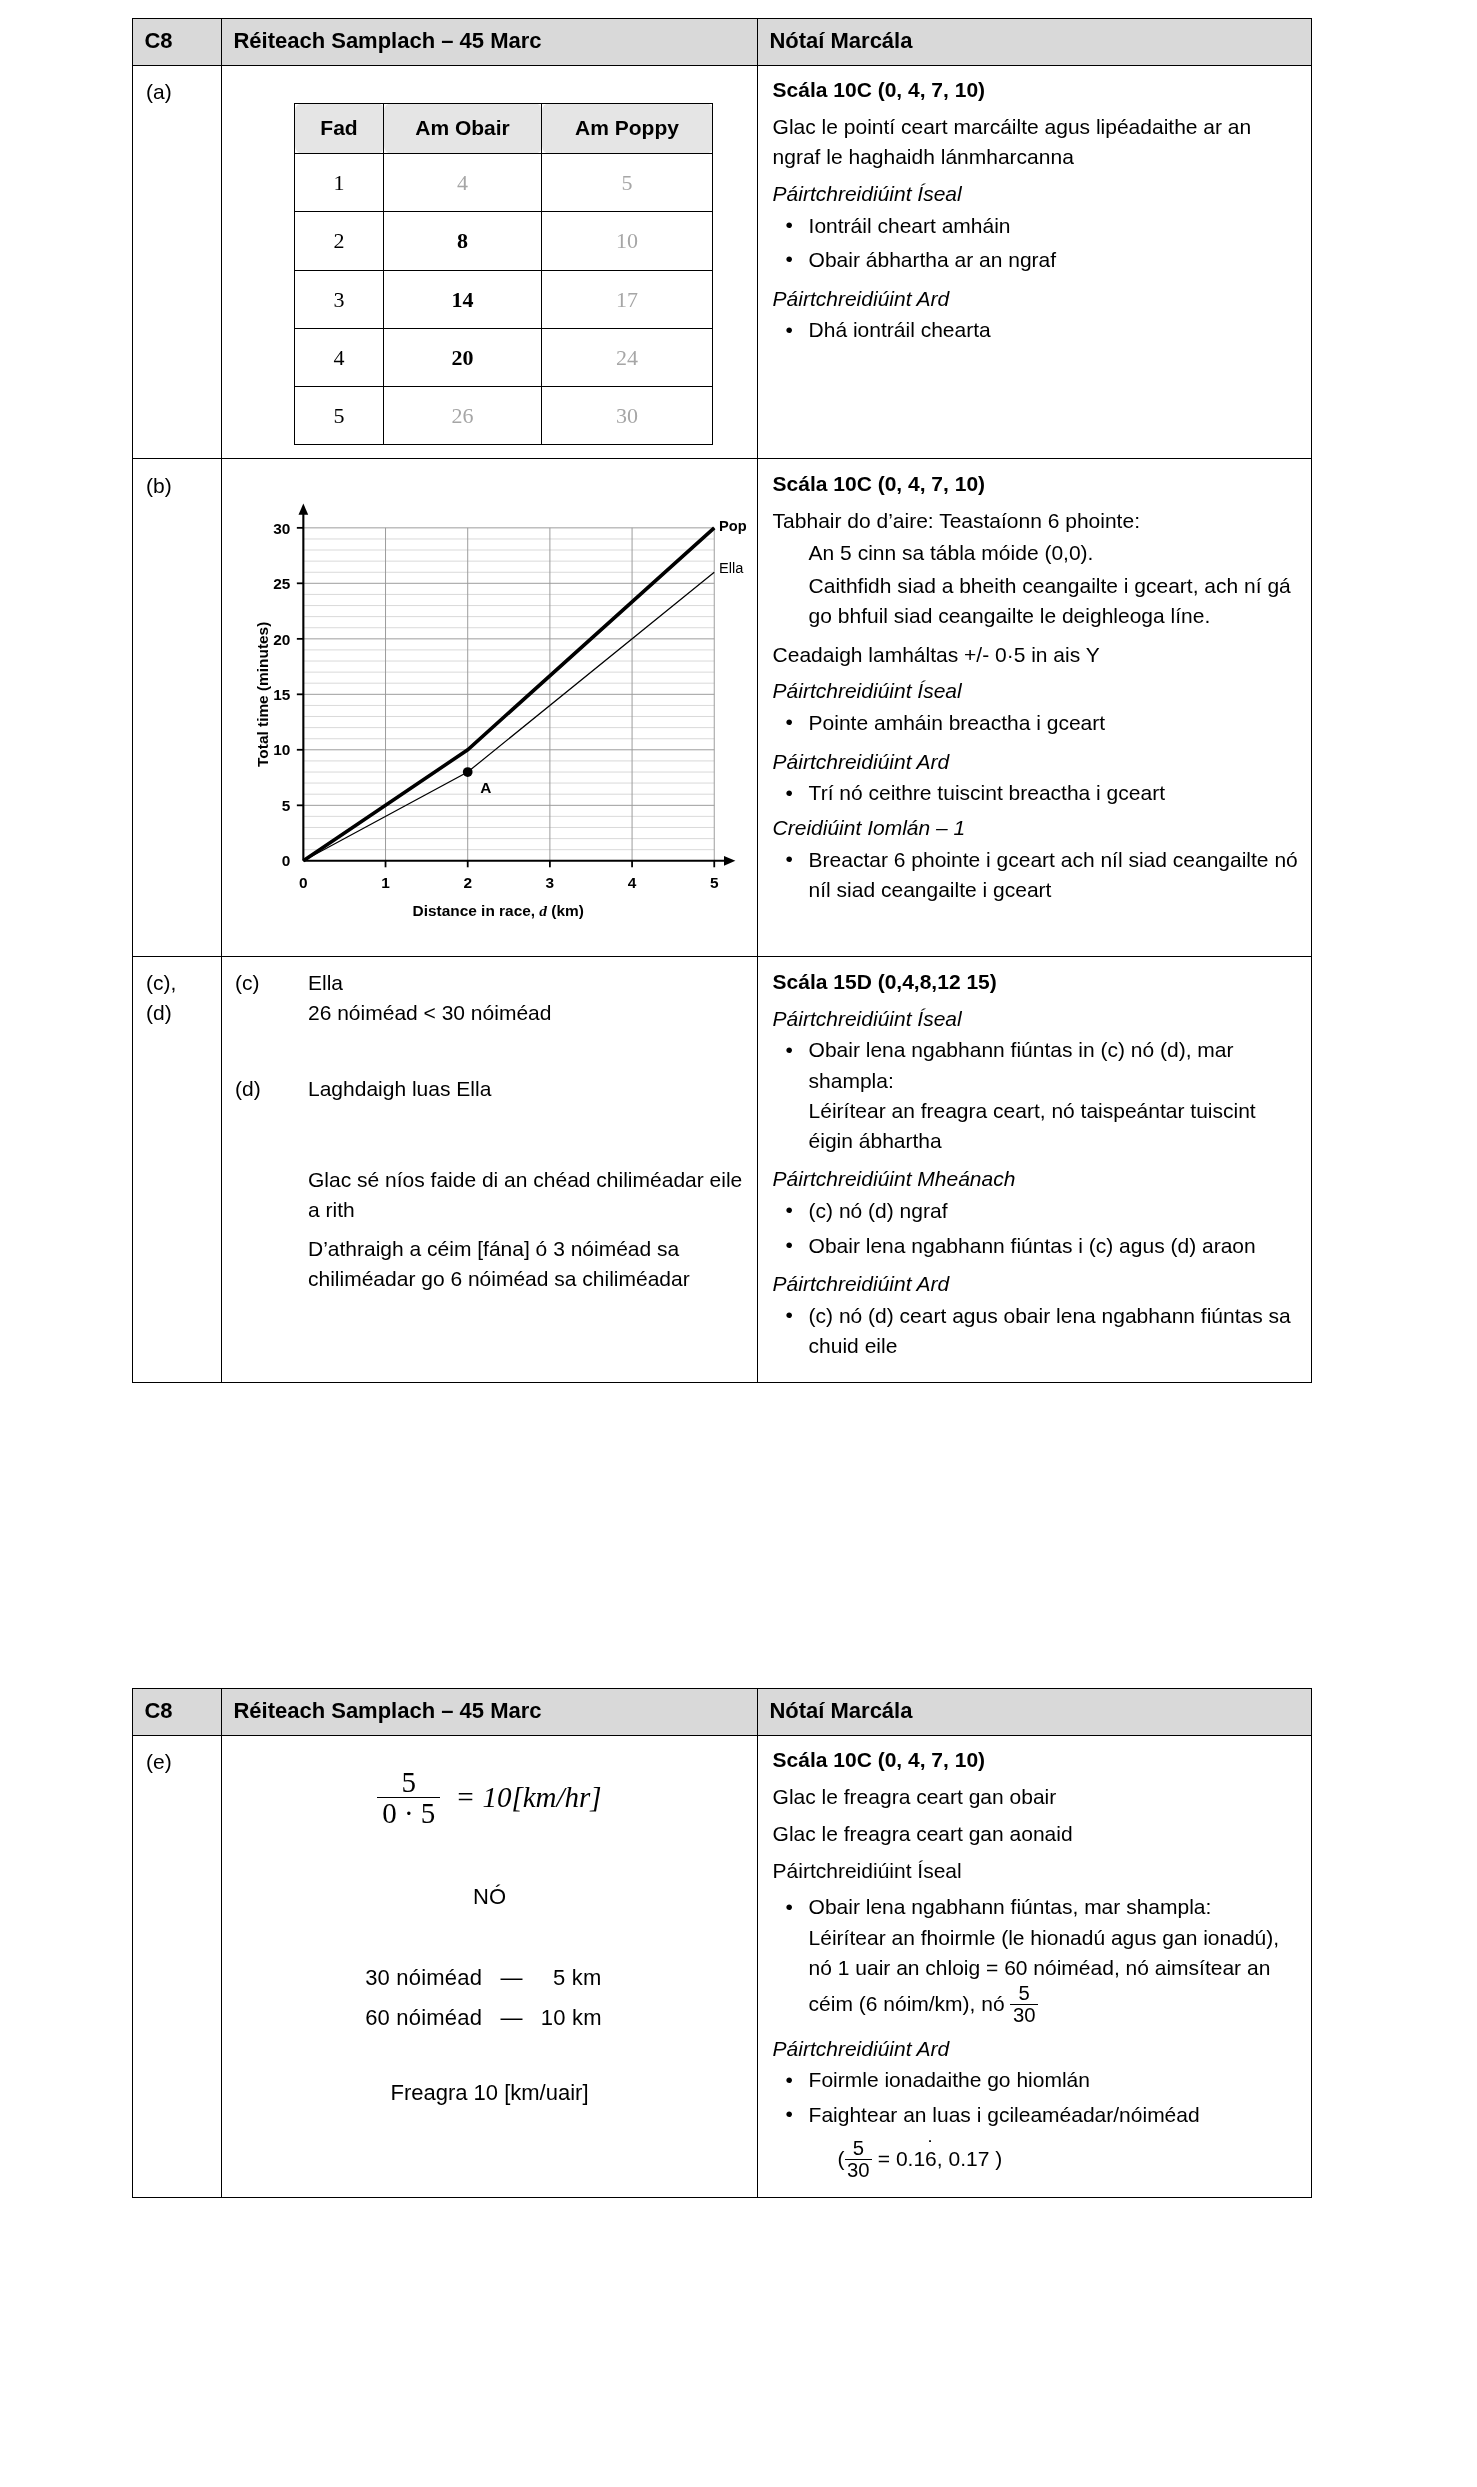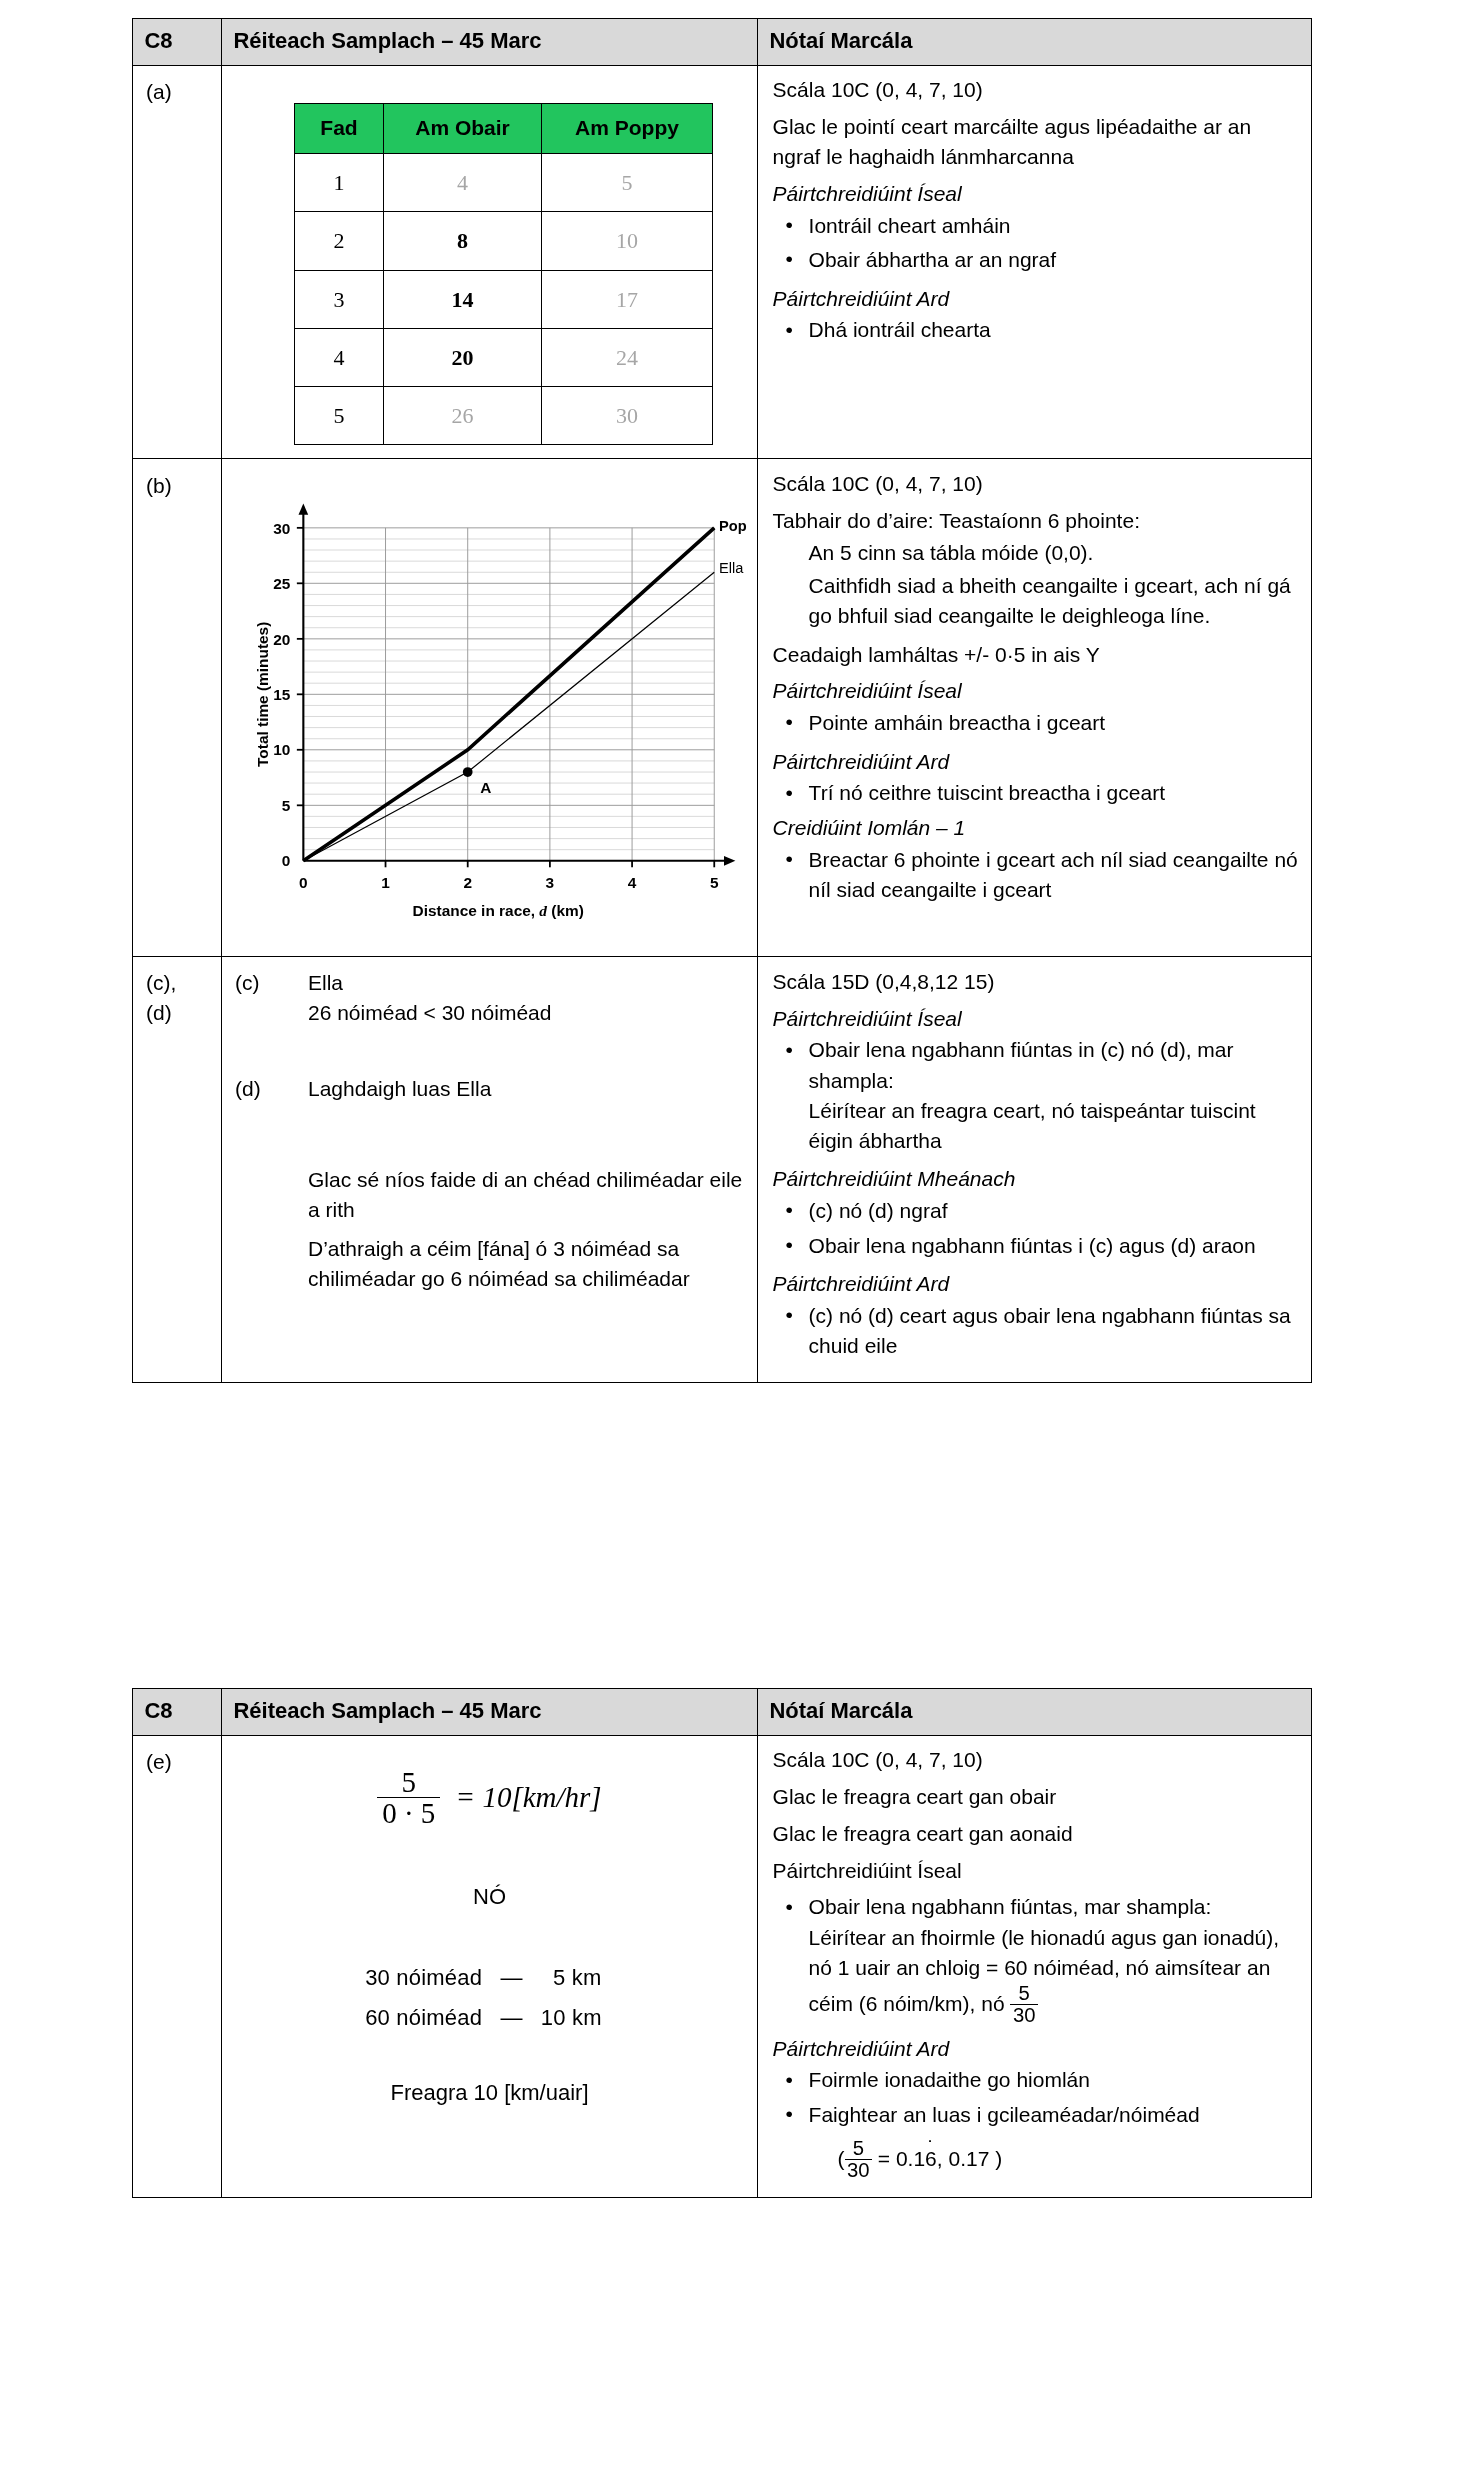--- a/index.html
+++ b/index.html
@@ -9,33 +9,33 @@
   .sheet{position:absolute;border-collapse:collapse;table-layout:fixed;}
   .sheet td,.sheet th{border:1.3px solid #000;vertical-align:top;padding:0;}
 
   .hdr td{background:#d9d9d9;font-weight:bold;font-size:22px;padding:9px 11.4px 10.6px 11.4px;
           font-family:"Liberation Sans",sans-serif;}
 
   .lblcell{width:89px;padding:11.4px 0 0 13px !important;font-size:21px;line-height:1.42;}
   .workcell{padding:8.1px 13px 13px 13px !important;font-size:21px;line-height:1.42;}
   .notecell{padding:9.8px 11.4px 13px 14.6px !important;font-size:21px;line-height:1.44;}
 
-  .b{font-weight:normal;}
+  .b{font-weight:bold;}
   .i{font-style:italic;}
   .note-p{margin:0 0 6.5px 0;}
   .note-hang{margin:0 0 3.3px 0;padding-left:36px;text-indent:0;}
   ul.bl{list-style:none;margin:1.6px 0 8.1px 0;padding:0;}
   ul.bl li{position:relative;padding-left:36px;margin-bottom:4.1px;line-height:1.44;}
   ul.bl li:before{content:"\2022";position:absolute;left:13px;top:-0.8px;font-size:21px;}
   .tight{margin-bottom:1.6px;}
 
   
   .dtable{border-collapse:collapse;table-layout:fixed;margin:29px 0 0 59px;}
   .dtable th,.dtable td{border:1.2px solid #000;text-align:center;}
-  .dtable th{background:#22c55e;font-weight:bold;font-size:21px;padding:9.8px 8.1px;}
+  .dtable th{background:#e5e5e5;font-weight:bold;font-size:21px;padding:9.8px 8.1px;border-radius:8px;}
   .dtable td{font-size:22px;padding:13px 8.1px;font-family:"Liberation Serif",serif;}
   .dtable .c1{width:89px;}.dtable .c2{width:158px;}.dtable .c3{width:171px;}
   .grey{color:#a6a6a6;}
   .ans{font-weight:bold;color:#000;}
 
   
   .graphwrap{margin:4.9px 0 0 0;}
 
   
   .mathline{font-family:"Liberation Serif",serif;font-size:29px;text-align:center;}

